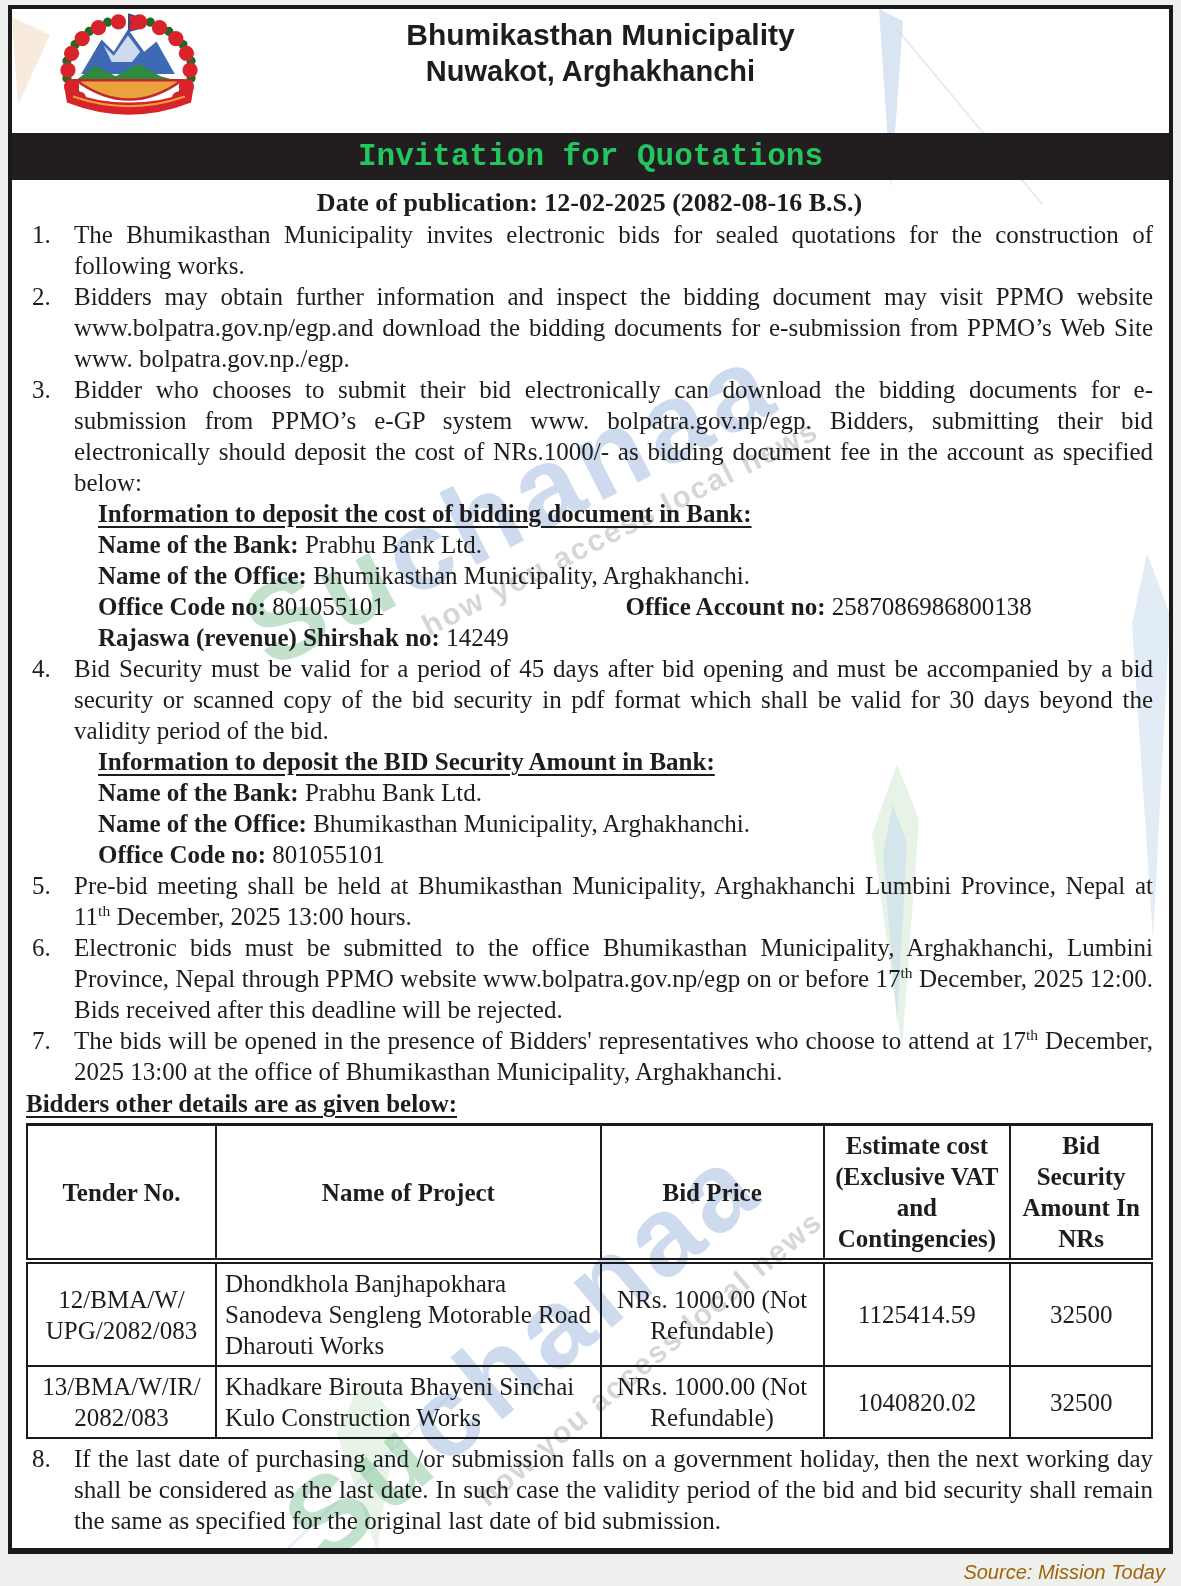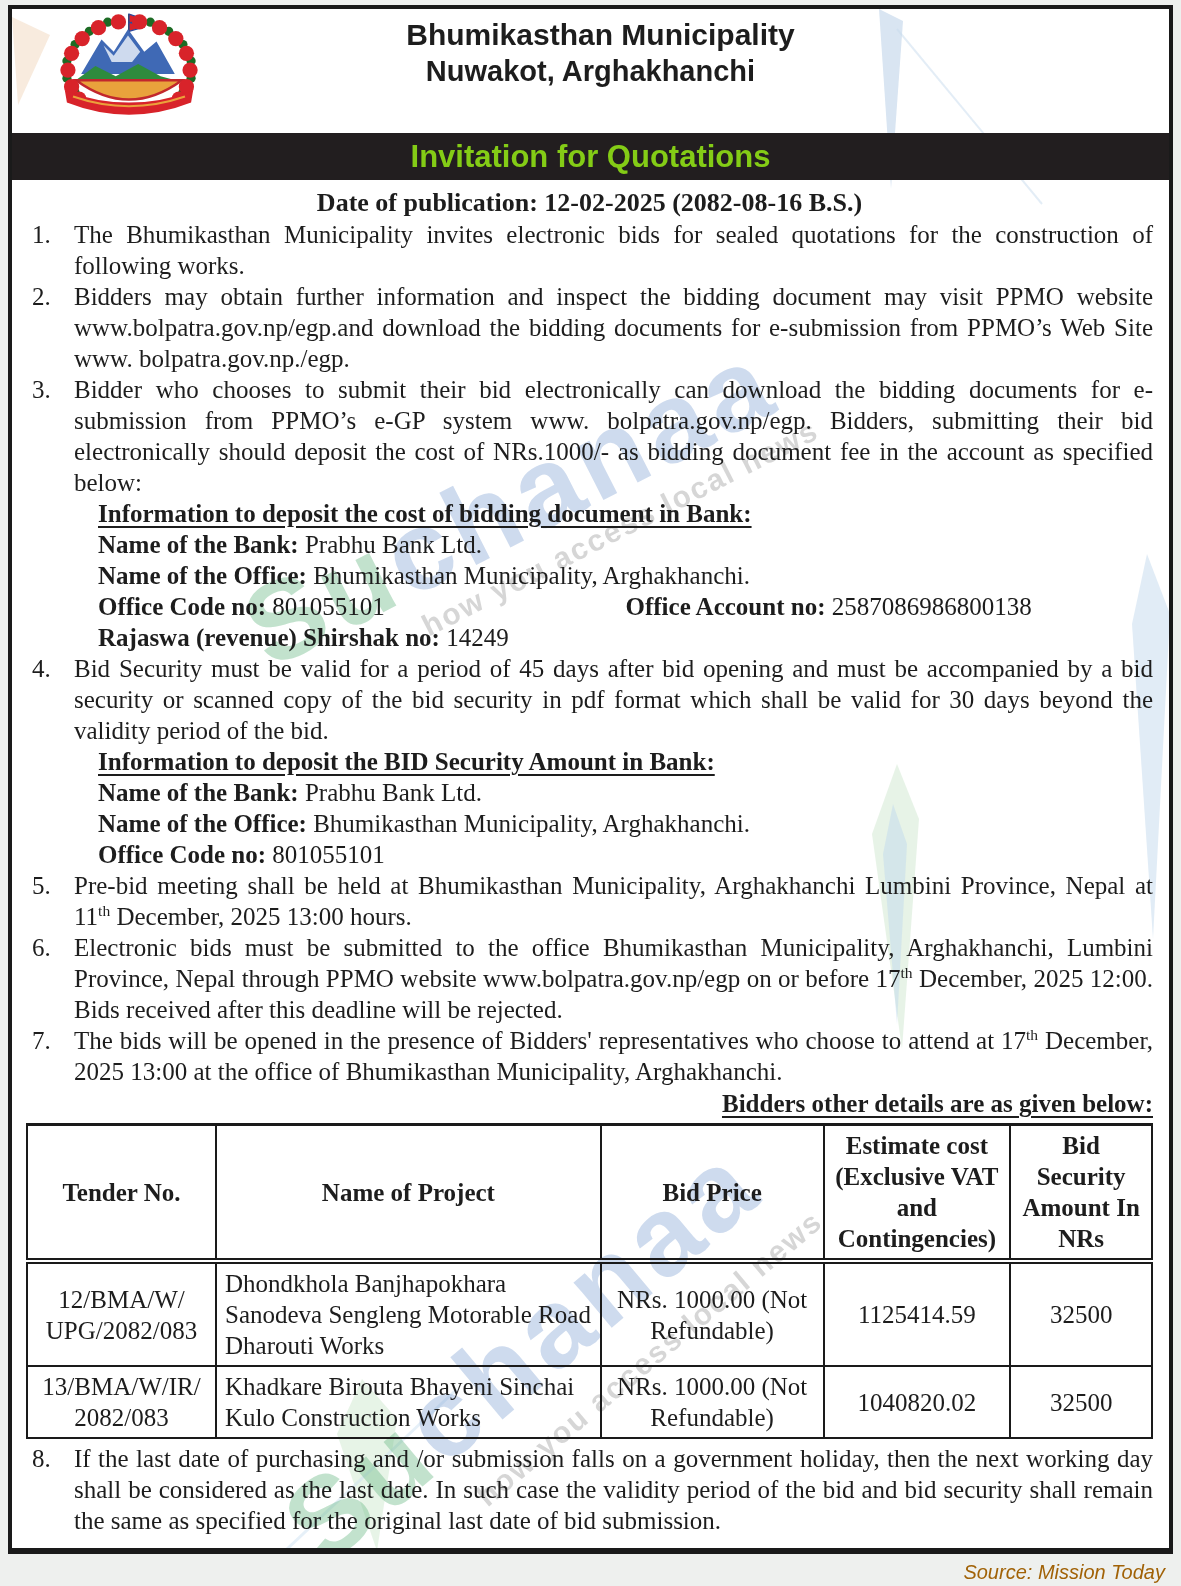--- a/index.html
+++ b/index.html
@@ -22,42 +22,42 @@
   .deco { position:absolute; z-index:0; pointer-events:none; }
   .content-layer { position:relative; z-index:2; }
 
   
   .doc-header { position:relative; text-align:center; padding-top:8px; height:122px; }
   .logo-wrap { position:absolute; left:28px; top:2px; width:178px; height:114px; }
   .hdr-line1 { font-family:"Liberation Sans",sans-serif; font-weight:bold; font-size:30px; line-height:36px;padding-left:20px; }
   .hdr-line2 { font-family:"Liberation Sans",sans-serif; font-weight:bold; font-size:41px; line-height:46px; }
   .hdr-line3 { font-family:"Liberation Sans",sans-serif; font-weight:bold; font-size:29px; line-height:36px; }
   .banner {
-    background:#221e1f; color:#84cc16; text-align:center;
-    font-family:Liberation Sans, sans-serif; font-weight:bold;
+    background:#221e1f; color:#22c55e; text-align:center;
+    font-family:Liberation Mono, monospace; font-weight:bold;
     font-size:31px; height:47px; line-height:47px;
     margin-top:2px;
   }
 
   
   .doc-body { padding:6px 16px 0 14px; font-size:25px; line-height:31px; }
   .pub-date { text-align:center; font-weight:bold; font-size:26px; line-height:33px; }
   .num-item { display:flex; }
   .num-item .no { flex:0 0 48px; padding-left:6px; }
   .num-item .txt { flex:1; text-align:justify; }
   .sub { margin-left:72px; }
   .sub-heading { font-weight:bold; text-decoration:underline; text-decoration-thickness:2px; text-underline-offset:4px; }
   .kv b, .kv2 b { font-weight:bold; }
   .kv2 { display:flex; }
   .kv2 .half-l { width:50%; }
   .kv2 .half-r { flex:1; }
   sup { font-size:0.62em; vertical-align:super; line-height:0; }
 
   
-  .tbl-caption { text-align:right; font-weight:bold; text-decoration:underline; text-decoration-thickness:2px; text-underline-offset:4px; margin:1px 0 4px 0; }
+  .tbl-caption { text-align:left; font-weight:bold; text-decoration:underline; text-decoration-thickness:2px; text-underline-offset:4px; margin:1px 0 4px 0; }
   table.bid-table { width:100%; border-collapse:collapse; margin-bottom:4px; }
   .bid-table th, .bid-table td { border:2.5px solid #1a1a1a; font-size:25px; line-height:31px; text-align:center; vertical-align:middle; padding:4px 4px; }
   .bid-table th { border-top-width:3px; border-bottom:6px double #1a1a1a; font-weight:bold; }
   .bid-table .c-tender { width:16.8%; }
   .bid-table .c-project { width:34.2%; }
   .bid-table .c-price { width:19.8%; }
   .bid-table .c-estimate { width:16.6%; }
   .bid-table .c-security { width:12.6%; }
   .bid-table td.cell-project { text-align:left; padding-left:8px; }
   .bid-table th.c-tender, .bid-table th.c-project, .bid-table th.c-price { height:116px; }

